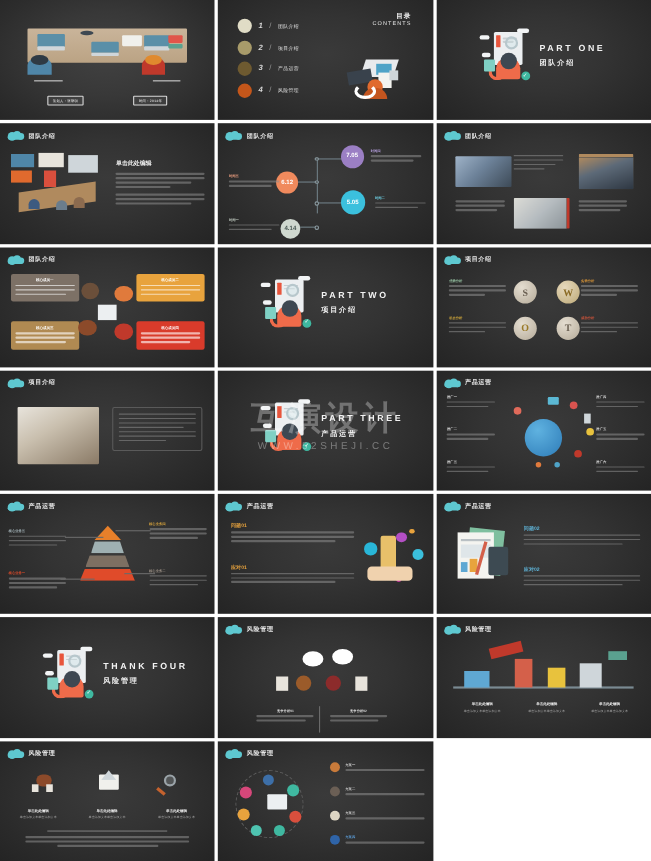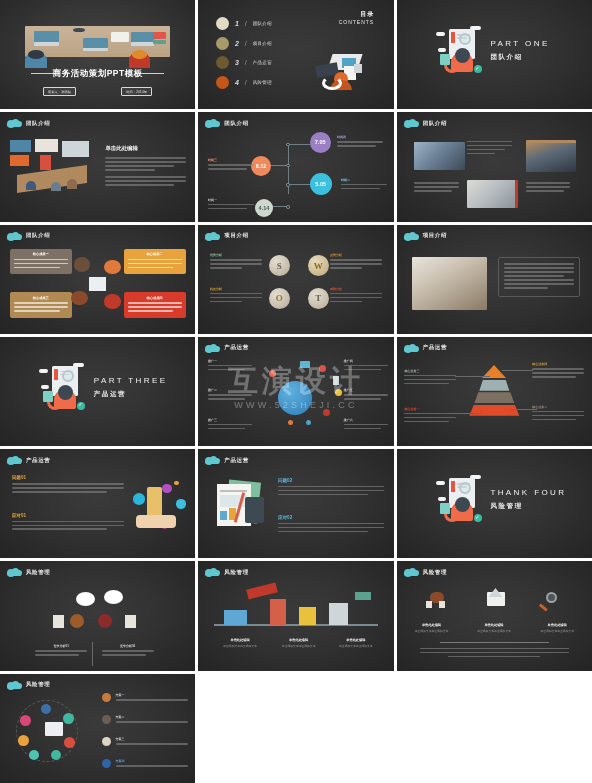--- a/index.html
+++ b/index.html
@@ -68,21 +68,21 @@
   
   .toc { position:absolute; left:9%; top:16%; }
   .toc-row { display:flex; align-items:center; gap:6px; margin-bottom:6.5px; }
   .toc-dot { width:13px; height:13px; border-radius:50%; }
   .toc-num { color:#d8d8d8; font-size:7px; font-style:italic; font-weight:bold; }
   .toc-slash { color:#9a9a9a; font-size:7px; }
   .toc-lbl { color:#e2e2e2; font-size:4.4px; letter-spacing:.4px; }
   .toc-head { position:absolute; right:10%; top:9%; text-align:right; }
   .toc-head .cn { color:#f2f2f2; font-size:6px; font-weight:bold; letter-spacing:1px; }
   .toc-head .en { color:#e6e6e6; font-size:5px; letter-spacing:1px; }
-  .part-en { color:#f2f2f2; font-size:8px; font-weight:normal; letter-spacing:2.4px; }
+  .part-en { color:#f2f2f2; font-size:8px; font-weight:bold; letter-spacing:2.4px; }
   .part-cn { color:#ededed; font-size:6.5px; font-weight:bold; letter-spacing:1.6px; margin-top:5px; }
   .mascot { position:absolute; width:44px; height:50px; }
   .mascot .paper { position:absolute; left:9px; top:3px; width:26px; height:30px; background:#eceff1; border-radius:1.5px; }
   .mascot .paperline { position:absolute; background:#c9ced1; height:1.4px; border-radius:1px; }
   .mascot .redbar { position:absolute; left:11px; top:6px; width:4px; height:11px; background:#e8553c; border-radius:.5px;}
   .mascot .lens { position:absolute; left:19px; top:7px; width:12px; height:12px; border:2px solid #b7c7cc; border-radius:50%; background:rgba(200,225,230,.35); }
   .mascot .body { position:absolute; left:11px; top:27px; width:22px; height:19px; background:#ef6b4a; border-radius:9px 9px 2px 2px; }
   .mascot .head { position:absolute; left:15px; top:22px; width:15px; height:15px; background:#3e4852; border-radius:50%; }
   .mascot .arm { position:absolute; left:4px; top:31px; width:16px; height:16px; border:3px solid #ef6b4a; border-radius:50%; border-top-color:transparent; border-right-color:transparent; }
   .mascot .book { position:absolute; left:0px; top:28px; width:10px; height:11px; background:#7fd0c4; border-radius:1px; }
@@ -169,21 +169,20 @@
       <div class="desk-item" style="left:88%;top:20%;width:9%;height:22%;background:#e0554a;"></div>
       <div class="desk-item" style="left:88%;top:44%;width:9%;height:14%;background:#5aa18f;"></div>
     </div>
     <div style="position:absolute;left:13%;top:48%;width:11%;height:14%;background:#4f86a8;border-radius:50% 50% 0 0;"></div>
     <div style="position:absolute;left:14.5%;top:46%;width:8%;height:8%;background:#2f3a44;border-radius:50%;"></div>
     <div style="position:absolute;left:66%;top:48%;width:11%;height:14%;background:#c0392b;border-radius:50% 50% 0 0;"></div>
     <div style="position:absolute;left:67.5%;top:46%;width:8%;height:8%;background:#e08a2e;border-radius:50%;"></div>
 
     <div class="cover-rule" style="left:16%;"></div>
     <div class="cover-rule" style="right:16%;"></div>
-    <div class="cover-title">商务活动策划PPT模板</div>
     <div class="pill" style="left:22%;">策划人：张聪明</div>
     <div class="pill" style="right:22%;">时间：2014年</div>
   </div>
 
   <div class="slide">
     <div class="toc">
       <div class="toc-row">
         <span class="toc-dot" style="background:#e0dcc6"></span>
         <span class="toc-num">1</span>
         <span class="toc-slash">/</span>
@@ -394,287 +393,308 @@
     </div>
     <div style="position:absolute;left:36%;top:30%;width:28%;height:50%;">
       <div style="position:absolute;left:6%;top:0;width:30%;height:26%;background:#6b4f3a;border-radius:50%;"></div>
       <div style="position:absolute;left:62%;top:4%;width:30%;height:26%;background:#e07a3c;border-radius:50%;"></div>
       <div style="position:absolute;left:2%;top:62%;width:30%;height:26%;background:#8c4a2a;border-radius:50%;"></div>
       <div style="position:absolute;left:62%;top:68%;width:30%;height:26%;background:#c0392b;border-radius:50%;"></div>
       <div style="position:absolute;left:34%;top:36%;width:32%;height:26%;background:#eceff1;"></div>
     </div>
   </div>
 
-
-  <div class="slide">
-    <div class="hdr">
-      <span class="cloud">
-          <i class="a"></i>
-          <i class="b"></i>
-          <i class="c"></i>
-          <i class="d"></i>
-        </span>
-      <span class="hdr-t">项目介绍</span>
-    </div>
-    <div class="swot-c" style="left:36%;top:28%;background:radial-gradient(circle at 35% 30%,#e4ddd0,#b5ab99);color:#6a6052;">S</div>
-    <div class="swot-c" style="left:56%;top:28%;background:radial-gradient(circle at 35% 30%,#e6d9bd,#bda977);color:#8a6a24;">W</div>
-    <div class="swot-c" style="left:36%;top:58%;background:radial-gradient(circle at 35% 30%,#e4ddd0,#b5ab99);color:#9a7a28;">O</div>
-    <div class="swot-c" style="left:56%;top:58%;background:radial-gradient(circle at 35% 30%,#e4ddd0,#b5ab99);color:#6a6052;">T</div>
-    <div class="swot-t" style="left:6%;top:26%;">
-      <div class="t" style="color:#8fb89a;">优势分析</div>
-      <span class="fake l"></span>
-        <span class="fake l"></span>
-        <span class="fake s"></span>
-    </div>
-    <div class="swot-t" style="right:6%;top:26%;">
-      <div class="t" style="color:#c98b36;">劣势分析</div>
-      <span class="fake l"></span>
-        <span class="fake l"></span>
-        <span class="fake s"></span>
-    </div>
-    <div class="swot-t" style="left:6%;top:57%;">
-      <div class="t" style="color:#c9a23a;">机会分析</div>
-      <span class="fake l"></span>
-        <span class="fake l"></span>
-        <span class="fake s"></span>
-    </div>
-    <div class="swot-t" style="right:6%;top:57%;">
-      <div class="t" style="color:#c0513a;">威胁分析</div>
-      <span class="fake l"></span>
-        <span class="fake l"></span>
-        <span class="fake s"></span>
-    </div>
-  </div>
-
-  <div class="slide">
-    <div class="hdr">
-      <span class="cloud">
-          <i class="a"></i>
-          <i class="b"></i>
-          <i class="c"></i>
-          <i class="d"></i>
-        </span>
-      <span class="hdr-t">项目介绍</span>
-    </div>
-    <div class="photo" style="left:8%;top:30%;width:38%;height:48%;background:linear-gradient(150deg,#e8e4dc 0%,#c9bfae 40%,#8a7a66 100%);"></div>
-    <div style="position:absolute;left:52%;right:6%;top:30%;border:1px solid #5a5a5a;border-radius:2px;padding:5px 5px;">
-      <span class="fake l"></span>
-        <span class="fake l"></span>
-        <span class="fake l"></span>
-        <span class="fake m"></span>
-        <span class="fake l"></span>
-        <span class="fake l"></span>
-        <span class="fake s"></span>
-    </div>
-  </div>
-
   <div class="slide">
     <div class="mascot" style="left:22%;top:24%;">
       <div class="cl" style="left:-4px;top:6px;width:9px;"></div>
       <div class="cl" style="left:30px;top:0px;width:11px;"></div>
       <div class="cl" style="left:-2px;top:22px;width:8px;"></div>
       <div class="paper"></div>
         <div class="redbar"></div>
       <div class="paperline" style="left:17px;top:8px;width:13px;"></div>
       <div class="paperline" style="left:17px;top:11px;width:10px;"></div>
       <div class="lens"></div>
         <div class="arm"></div>
         <div class="book"></div>
       <div class="body"></div>
         <div class="head"></div>
         <div class="check"></div>
     </div>
     <div style="position:absolute;left:48%;right:4%;top:36%;">
-      <div class="part-en">PART THREE</div>
-      <div class="part-cn">产品运营</div>
-    </div>
-  </div>
-
-  <div class="slide">
-    <div class="hdr">
-      <span class="cloud">
-          <i class="a"></i>
-          <i class="b"></i>
-          <i class="c"></i>
-          <i class="d"></i>
-        </span>
-      <span class="hdr-t">产品运营</span>
-    </div>
-    <div class="globe" style="left:41%;top:40%;width:34px;height:34px;"></div>
-    <div class="chip" style="left:36%;top:30%;width:7px;height:7px;background:#e06a5a;"></div>
-    <div class="chip" style="left:62%;top:26%;width:7px;height:7px;background:#d9534f;"></div>
-    <div class="chip" style="left:70%;top:48%;width:7px;height:7px;background:#e8c23d;"></div>
-    <div class="chip" style="left:64%;top:66%;width:7px;height:7px;background:#c0392b;"></div>
-    <div class="chip" style="left:46%;top:76%;width:5px;height:5px;background:#e07a3c;"></div>
-    <div class="chip" style="left:55%;top:76%;width:5px;height:5px;background:#4fa3c7;"></div>
-    <div style="position:absolute;left:52%;top:22%;width:10px;height:7px;background:#5bb8d4;border-radius:1px;"></div>
-    <div style="position:absolute;left:69%;top:36%;width:6px;height:9px;background:#cfd6da;"></div>
-
-    <div style="position:absolute;left:5%;top:20%;width:44px;">
-      <div style="color:#cfcfcf;font-size:3px;font-weight:bold;margin-bottom:2px;">推广一</div>
-      <span class="fake l"></span>
-        <span class="fake m"></span>
-    </div>
-    <div style="position:absolute;left:5%;top:47%;width:44px;">
-      <div style="color:#cfcfcf;font-size:3px;font-weight:bold;margin-bottom:2px;">推广二</div>
-      <span class="fake l"></span>
-        <span class="fake m"></span>
-    </div>
-    <div style="position:absolute;left:5%;top:74%;width:44px;">
-      <div style="color:#cfcfcf;font-size:3px;font-weight:bold;margin-bottom:2px;">推广三</div>
-      <span class="fake l"></span>
-        <span class="fake m"></span>
-    </div>
-    <div style="position:absolute;right:3%;top:20%;width:44px;">
-      <div style="color:#cfcfcf;font-size:3px;font-weight:bold;margin-bottom:2px;">推广四</div>
-      <span class="fake l"></span>
-        <span class="fake m"></span>
-    </div>
-    <div style="position:absolute;right:3%;top:47%;width:44px;">
-      <div style="color:#cfcfcf;font-size:3px;font-weight:bold;margin-bottom:2px;">推广五</div>
-      <span class="fake l"></span>
-        <span class="fake m"></span>
-    </div>
-    <div style="position:absolute;right:3%;top:74%;width:44px;">
-      <div style="color:#cfcfcf;font-size:3px;font-weight:bold;margin-bottom:2px;">推广六</div>
-      <span class="fake l"></span>
-        <span class="fake m"></span>
-    </div>
-  </div>
-
-  <div class="slide">
-    <div class="hdr">
-      <span class="cloud">
-          <i class="a"></i>
-          <i class="b"></i>
-          <i class="c"></i>
-          <i class="d"></i>
-        </span>
-      <span class="hdr-t">产品运营</span>
-    </div>
-    <div class="pyr" style="top:26%;">
-      <div class="pyr-l" style="width:0;height:0;border-left:12px solid transparent;border-right:12px solid transparent;border-bottom:13px solid #e8802a;"></div>
-      <div class="pyr-l" style="width:30px;background:#9fb0b2;clip-path:polygon(12% 0,88% 0,100% 100%,0 100%);"></div>
-      <div class="pyr-l" style="width:40px;background:#7d6f62;clip-path:polygon(10% 0,90% 0,100% 100%,0 100%);"></div>
-      <div class="pyr-l" style="width:50px;background:#e04b2a;clip-path:polygon(9% 0,91% 0,100% 100%,0 100%);"></div>
-    </div>
-    <div class="lead" style="right:4%;top:23%;">
-      <div class="t" style="color:#d4a13c;">核心业务四</div>
-      <span class="fake l"></span>
-        <span class="fake l"></span>
-        <span class="fake m"></span>
-    </div>
-    <div class="lead" style="left:4%;top:29%;">
-      <div class="t" style="color:#a8b8bd;">核心业务三</div>
-      <span class="fake l"></span>
-        <span class="fake l"></span>
-        <span class="fake m"></span>
-    </div>
-    <div class="lead" style="right:4%;top:62%;">
-      <div class="t" style="color:#9a8f84;">核心业务二</div>
-      <span class="fake l"></span>
-        <span class="fake l"></span>
-        <span class="fake m"></span>
-    </div>
-    <div class="lead" style="left:4%;top:64%;">
-      <div class="t" style="color:#e04b2a;">核心业务一</div>
-      <span class="fake l"></span>
-        <span class="fake l"></span>
-        <span class="fake m"></span>
-    </div>
-    <div class="lead-line" style="left:30%;top:36%;width:18%;"></div>
-    <div class="lead-line" style="right:30%;top:30%;width:16%;"></div>
-    <div class="lead-line" style="right:28%;top:66%;width:14%;"></div>
-    <div class="lead-line" style="left:28%;top:70%;width:16%;"></div>
-  </div>
-
-  <div class="slide">
-    <div class="hdr">
-      <span class="cloud">
-          <i class="a"></i>
-          <i class="b"></i>
-          <i class="c"></i>
-          <i class="d"></i>
-        </span>
-      <span class="hdr-t">产品运营</span>
-    </div>
-    <div class="qa" style="left:6%;top:24%;">
-      <div class="t" style="color:#e8a33d;">问题01</div>
-      <span class="fake l"></span>
-        <span class="fake l"></span>
-        <span class="fake m"></span>
-    </div>
-    <div class="qa" style="left:6%;top:58%;">
-      <div class="t" style="color:#e8a33d;">应对01</div>
-      <span class="fake l"></span>
-        <span class="fake l"></span>
-        <span class="fake m"></span>
-    </div>
-    <div style="position:absolute;right:4%;top:28%;width:56px;height:52px;">
-      <div style="position:absolute;left:28%;top:14%;width:26%;height:60%;background:#e8c06a;border-radius:2px;"></div>
-      <div style="position:absolute;left:2%;top:26%;width:22%;height:22%;background:#29b6d8;border-radius:50%;"></div>
-      <div style="position:absolute;left:54%;top:8%;width:18%;height:18%;background:#b34fc4;border-radius:50%;"></div>
-      <div style="position:absolute;left:80%;top:38%;width:18%;height:18%;background:#3bc0dd;border-radius:50%;"></div>
-      <div style="position:absolute;left:76%;top:2%;width:9%;height:9%;background:#e8a33d;border-radius:50%;"></div>
-      <div style="position:absolute;left:54%;top:86%;width:9%;height:9%;background:#c0399b;border-radius:50%;"></div>
-      <div style="position:absolute;left:8%;top:68%;width:72%;height:24%;background:#f0d2ae;border-radius:4px;"></div>
-    </div>
-  </div>
-
-  <div class="slide">
-    <div class="hdr">
-      <span class="cloud">
-          <i class="a"></i>
-          <i class="b"></i>
-          <i class="c"></i>
-          <i class="d"></i>
-        </span>
-      <span class="hdr-t">产品运营</span>
-    </div>
-    <div style="position:absolute;left:8%;top:28%;width:54px;height:50px;">
-      <div style="position:absolute;left:24%;top:2%;width:60%;height:82%;background:#7fbf9f;transform:rotate(6deg);"></div>
-      <div style="position:absolute;left:6%;top:8%;width:62%;height:84%;background:#f4f4f0;"></div>
-      <div style="position:absolute;left:12%;top:20%;width:50%;height:2px;background:#b9c0c4;"></div>
-      <div style="position:absolute;left:12%;top:30%;width:50%;height:24%;background:#dfe6e9;"></div>
-      <div style="position:absolute;left:12%;top:62%;width:12%;height:18%;background:#5fa8d3;"></div>
-      <div style="position:absolute;left:28%;top:56%;width:12%;height:24%;background:#e8a33d;"></div>
-      <div style="position:absolute;left:58%;top:34%;width:34%;height:52%;background:#3d4a52;border-radius:2px;"></div>
-      <div style="position:absolute;left:44%;top:24%;width:6%;height:62%;background:#d4604a;transform:rotate(16deg);"></div>
-    </div>
-    <div class="qa" style="right:5%;top:26%;width:106px;">
-      <div class="t" style="color:#5fb4d8;">问题02</div>
-      <span class="fake l"></span>
-        <span class="fake l"></span>
-        <span class="fake m"></span>
-    </div>
-    <div class="qa" style="right:5%;top:60%;width:106px;">
-      <div class="t" style="color:#5fb4d8;">应对02</div>
-      <span class="fake l"></span>
-        <span class="fake l"></span>
-        <span class="fake m"></span>
+      <div class="part-en">PART  TWO</div>
+      <div class="part-cn">项目介绍</div>
+    </div>
+  </div>
+
+  <div class="slide">
+    <div class="hdr">
+      <span class="cloud">
+          <i class="a"></i>
+          <i class="b"></i>
+          <i class="c"></i>
+          <i class="d"></i>
+        </span>
+      <span class="hdr-t">项目介绍</span>
+    </div>
+    <div class="swot-c" style="left:36%;top:28%;background:radial-gradient(circle at 35% 30%,#e4ddd0,#b5ab99);color:#6a6052;">S</div>
+    <div class="swot-c" style="left:56%;top:28%;background:radial-gradient(circle at 35% 30%,#e6d9bd,#bda977);color:#8a6a24;">W</div>
+    <div class="swot-c" style="left:36%;top:58%;background:radial-gradient(circle at 35% 30%,#e4ddd0,#b5ab99);color:#9a7a28;">O</div>
+    <div class="swot-c" style="left:56%;top:58%;background:radial-gradient(circle at 35% 30%,#e4ddd0,#b5ab99);color:#6a6052;">T</div>
+    <div class="swot-t" style="left:6%;top:26%;">
+      <div class="t" style="color:#8fb89a;">优势分析</div>
+      <span class="fake l"></span>
+        <span class="fake l"></span>
+        <span class="fake s"></span>
+    </div>
+    <div class="swot-t" style="right:6%;top:26%;">
+      <div class="t" style="color:#c98b36;">劣势分析</div>
+      <span class="fake l"></span>
+        <span class="fake l"></span>
+        <span class="fake s"></span>
+    </div>
+    <div class="swot-t" style="left:6%;top:57%;">
+      <div class="t" style="color:#c9a23a;">机会分析</div>
+      <span class="fake l"></span>
+        <span class="fake l"></span>
+        <span class="fake s"></span>
+    </div>
+    <div class="swot-t" style="right:6%;top:57%;">
+      <div class="t" style="color:#c0513a;">威胁分析</div>
+      <span class="fake l"></span>
+        <span class="fake l"></span>
+        <span class="fake s"></span>
+    </div>
+  </div>
+
+  <div class="slide">
+    <div class="hdr">
+      <span class="cloud">
+          <i class="a"></i>
+          <i class="b"></i>
+          <i class="c"></i>
+          <i class="d"></i>
+        </span>
+      <span class="hdr-t">项目介绍</span>
+    </div>
+    <div class="photo" style="left:8%;top:30%;width:38%;height:48%;background:linear-gradient(150deg,#e8e4dc 0%,#c9bfae 40%,#8a7a66 100%);"></div>
+    <div style="position:absolute;left:52%;right:6%;top:30%;border:1px solid #5a5a5a;border-radius:2px;padding:5px 5px;">
+      <span class="fake l"></span>
+        <span class="fake l"></span>
+        <span class="fake l"></span>
+        <span class="fake m"></span>
+        <span class="fake l"></span>
+        <span class="fake l"></span>
+        <span class="fake s"></span>
     </div>
   </div>
 
   <div class="slide">
     <div class="mascot" style="left:22%;top:24%;">
       <div class="cl" style="left:-4px;top:6px;width:9px;"></div>
       <div class="cl" style="left:30px;top:0px;width:11px;"></div>
       <div class="cl" style="left:-2px;top:22px;width:8px;"></div>
       <div class="paper"></div>
         <div class="redbar"></div>
       <div class="paperline" style="left:17px;top:8px;width:13px;"></div>
       <div class="paperline" style="left:17px;top:11px;width:10px;"></div>
       <div class="lens"></div>
         <div class="arm"></div>
         <div class="book"></div>
       <div class="body"></div>
         <div class="head"></div>
         <div class="check"></div>
     </div>
     <div style="position:absolute;left:48%;right:4%;top:36%;">
+      <div class="part-en">PART THREE</div>
+      <div class="part-cn">产品运营</div>
+    </div>
+  </div>
+
+  <div class="slide">
+    <div class="hdr">
+      <span class="cloud">
+          <i class="a"></i>
+          <i class="b"></i>
+          <i class="c"></i>
+          <i class="d"></i>
+        </span>
+      <span class="hdr-t">产品运营</span>
+    </div>
+    <div class="globe" style="left:41%;top:40%;width:34px;height:34px;"></div>
+    <div class="chip" style="left:36%;top:30%;width:7px;height:7px;background:#e06a5a;"></div>
+    <div class="chip" style="left:62%;top:26%;width:7px;height:7px;background:#d9534f;"></div>
+    <div class="chip" style="left:70%;top:48%;width:7px;height:7px;background:#e8c23d;"></div>
+    <div class="chip" style="left:64%;top:66%;width:7px;height:7px;background:#c0392b;"></div>
+    <div class="chip" style="left:46%;top:76%;width:5px;height:5px;background:#e07a3c;"></div>
+    <div class="chip" style="left:55%;top:76%;width:5px;height:5px;background:#4fa3c7;"></div>
+    <div style="position:absolute;left:52%;top:22%;width:10px;height:7px;background:#5bb8d4;border-radius:1px;"></div>
+    <div style="position:absolute;left:69%;top:36%;width:6px;height:9px;background:#cfd6da;"></div>
+
+    <div style="position:absolute;left:5%;top:20%;width:44px;">
+      <div style="color:#cfcfcf;font-size:3px;font-weight:bold;margin-bottom:2px;">推广一</div>
+      <span class="fake l"></span>
+        <span class="fake m"></span>
+    </div>
+    <div style="position:absolute;left:5%;top:47%;width:44px;">
+      <div style="color:#cfcfcf;font-size:3px;font-weight:bold;margin-bottom:2px;">推广二</div>
+      <span class="fake l"></span>
+        <span class="fake m"></span>
+    </div>
+    <div style="position:absolute;left:5%;top:74%;width:44px;">
+      <div style="color:#cfcfcf;font-size:3px;font-weight:bold;margin-bottom:2px;">推广三</div>
+      <span class="fake l"></span>
+        <span class="fake m"></span>
+    </div>
+    <div style="position:absolute;right:3%;top:20%;width:44px;">
+      <div style="color:#cfcfcf;font-size:3px;font-weight:bold;margin-bottom:2px;">推广四</div>
+      <span class="fake l"></span>
+        <span class="fake m"></span>
+    </div>
+    <div style="position:absolute;right:3%;top:47%;width:44px;">
+      <div style="color:#cfcfcf;font-size:3px;font-weight:bold;margin-bottom:2px;">推广五</div>
+      <span class="fake l"></span>
+        <span class="fake m"></span>
+    </div>
+    <div style="position:absolute;right:3%;top:74%;width:44px;">
+      <div style="color:#cfcfcf;font-size:3px;font-weight:bold;margin-bottom:2px;">推广六</div>
+      <span class="fake l"></span>
+        <span class="fake m"></span>
+    </div>
+  </div>
+
+  <div class="slide">
+    <div class="hdr">
+      <span class="cloud">
+          <i class="a"></i>
+          <i class="b"></i>
+          <i class="c"></i>
+          <i class="d"></i>
+        </span>
+      <span class="hdr-t">产品运营</span>
+    </div>
+    <div class="pyr" style="top:26%;">
+      <div class="pyr-l" style="width:0;height:0;border-left:12px solid transparent;border-right:12px solid transparent;border-bottom:13px solid #e8802a;"></div>
+      <div class="pyr-l" style="width:30px;background:#9fb0b2;clip-path:polygon(12% 0,88% 0,100% 100%,0 100%);"></div>
+      <div class="pyr-l" style="width:40px;background:#7d6f62;clip-path:polygon(10% 0,90% 0,100% 100%,0 100%);"></div>
+      <div class="pyr-l" style="width:50px;background:#e04b2a;clip-path:polygon(9% 0,91% 0,100% 100%,0 100%);"></div>
+    </div>
+    <div class="lead" style="right:4%;top:23%;">
+      <div class="t" style="color:#d4a13c;">核心业务四</div>
+      <span class="fake l"></span>
+        <span class="fake l"></span>
+        <span class="fake m"></span>
+    </div>
+    <div class="lead" style="left:4%;top:29%;">
+      <div class="t" style="color:#a8b8bd;">核心业务三</div>
+      <span class="fake l"></span>
+        <span class="fake l"></span>
+        <span class="fake m"></span>
+    </div>
+    <div class="lead" style="right:4%;top:62%;">
+      <div class="t" style="color:#9a8f84;">核心业务二</div>
+      <span class="fake l"></span>
+        <span class="fake l"></span>
+        <span class="fake m"></span>
+    </div>
+    <div class="lead" style="left:4%;top:64%;">
+      <div class="t" style="color:#e04b2a;">核心业务一</div>
+      <span class="fake l"></span>
+        <span class="fake l"></span>
+        <span class="fake m"></span>
+    </div>
+    <div class="lead-line" style="left:30%;top:36%;width:18%;"></div>
+    <div class="lead-line" style="right:30%;top:30%;width:16%;"></div>
+    <div class="lead-line" style="right:28%;top:66%;width:14%;"></div>
+    <div class="lead-line" style="left:28%;top:70%;width:16%;"></div>
+  </div>
+
+  <div class="slide">
+    <div class="hdr">
+      <span class="cloud">
+          <i class="a"></i>
+          <i class="b"></i>
+          <i class="c"></i>
+          <i class="d"></i>
+        </span>
+      <span class="hdr-t">产品运营</span>
+    </div>
+    <div class="qa" style="left:6%;top:24%;">
+      <div class="t" style="color:#e8a33d;">问题01</div>
+      <span class="fake l"></span>
+        <span class="fake l"></span>
+        <span class="fake m"></span>
+    </div>
+    <div class="qa" style="left:6%;top:58%;">
+      <div class="t" style="color:#e8a33d;">应对01</div>
+      <span class="fake l"></span>
+        <span class="fake l"></span>
+        <span class="fake m"></span>
+    </div>
+    <div style="position:absolute;right:4%;top:28%;width:56px;height:52px;">
+      <div style="position:absolute;left:28%;top:14%;width:26%;height:60%;background:#e8c06a;border-radius:2px;"></div>
+      <div style="position:absolute;left:2%;top:26%;width:22%;height:22%;background:#29b6d8;border-radius:50%;"></div>
+      <div style="position:absolute;left:54%;top:8%;width:18%;height:18%;background:#b34fc4;border-radius:50%;"></div>
+      <div style="position:absolute;left:80%;top:38%;width:18%;height:18%;background:#3bc0dd;border-radius:50%;"></div>
+      <div style="position:absolute;left:76%;top:2%;width:9%;height:9%;background:#e8a33d;border-radius:50%;"></div>
+      <div style="position:absolute;left:54%;top:86%;width:9%;height:9%;background:#c0399b;border-radius:50%;"></div>
+      <div style="position:absolute;left:8%;top:68%;width:72%;height:24%;background:#f0d2ae;border-radius:4px;"></div>
+    </div>
+  </div>
+
+  <div class="slide">
+    <div class="hdr">
+      <span class="cloud">
+          <i class="a"></i>
+          <i class="b"></i>
+          <i class="c"></i>
+          <i class="d"></i>
+        </span>
+      <span class="hdr-t">产品运营</span>
+    </div>
+    <div style="position:absolute;left:8%;top:28%;width:54px;height:50px;">
+      <div style="position:absolute;left:24%;top:2%;width:60%;height:82%;background:#7fbf9f;transform:rotate(6deg);"></div>
+      <div style="position:absolute;left:6%;top:8%;width:62%;height:84%;background:#f4f4f0;"></div>
+      <div style="position:absolute;left:12%;top:20%;width:50%;height:2px;background:#b9c0c4;"></div>
+      <div style="position:absolute;left:12%;top:30%;width:50%;height:24%;background:#dfe6e9;"></div>
+      <div style="position:absolute;left:12%;top:62%;width:12%;height:18%;background:#5fa8d3;"></div>
+      <div style="position:absolute;left:28%;top:56%;width:12%;height:24%;background:#e8a33d;"></div>
+      <div style="position:absolute;left:58%;top:34%;width:34%;height:52%;background:#3d4a52;border-radius:2px;"></div>
+      <div style="position:absolute;left:44%;top:24%;width:6%;height:62%;background:#d4604a;transform:rotate(16deg);"></div>
+    </div>
+    <div class="qa" style="right:5%;top:26%;width:106px;">
+      <div class="t" style="color:#5fb4d8;">问题02</div>
+      <span class="fake l"></span>
+        <span class="fake l"></span>
+        <span class="fake m"></span>
+    </div>
+    <div class="qa" style="right:5%;top:60%;width:106px;">
+      <div class="t" style="color:#5fb4d8;">应对02</div>
+      <span class="fake l"></span>
+        <span class="fake l"></span>
+        <span class="fake m"></span>
+    </div>
+  </div>
+
+  <div class="slide">
+    <div class="mascot" style="left:22%;top:24%;">
+      <div class="cl" style="left:-4px;top:6px;width:9px;"></div>
+      <div class="cl" style="left:30px;top:0px;width:11px;"></div>
+      <div class="cl" style="left:-2px;top:22px;width:8px;"></div>
+      <div class="paper"></div>
+        <div class="redbar"></div>
+      <div class="paperline" style="left:17px;top:8px;width:13px;"></div>
+      <div class="paperline" style="left:17px;top:11px;width:10px;"></div>
+      <div class="lens"></div>
+        <div class="arm"></div>
+        <div class="book"></div>
+      <div class="body"></div>
+        <div class="head"></div>
+        <div class="check"></div>
+    </div>
+    <div style="position:absolute;left:48%;right:4%;top:36%;">
       <div class="part-en">THANK  FOUR</div>
       <div class="part-cn">风险管理</div>
     </div>
   </div>
 
   <div class="slide">
     <div class="hdr">
       <span class="cloud">
           <i class="a"></i>
           <i class="b"></i>

